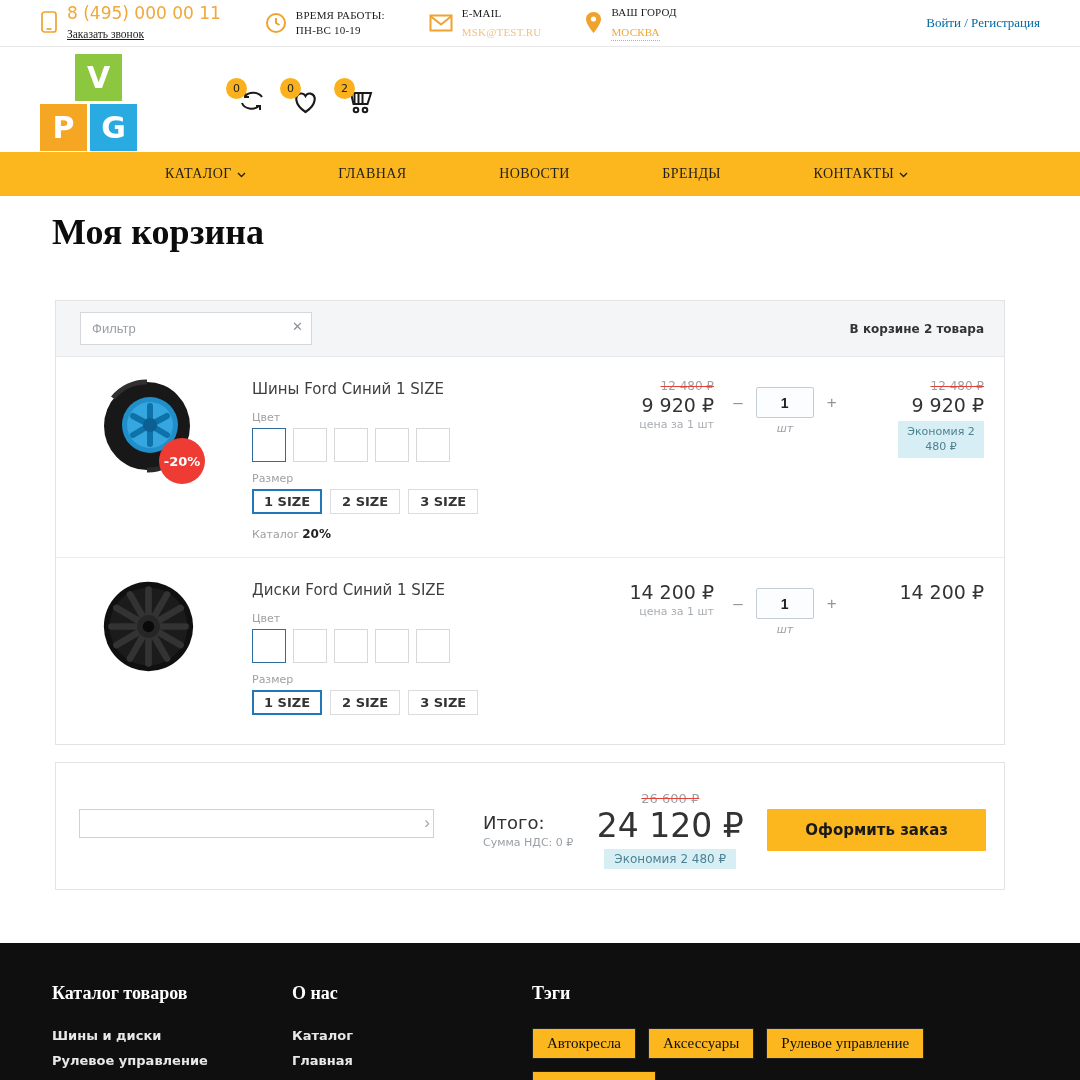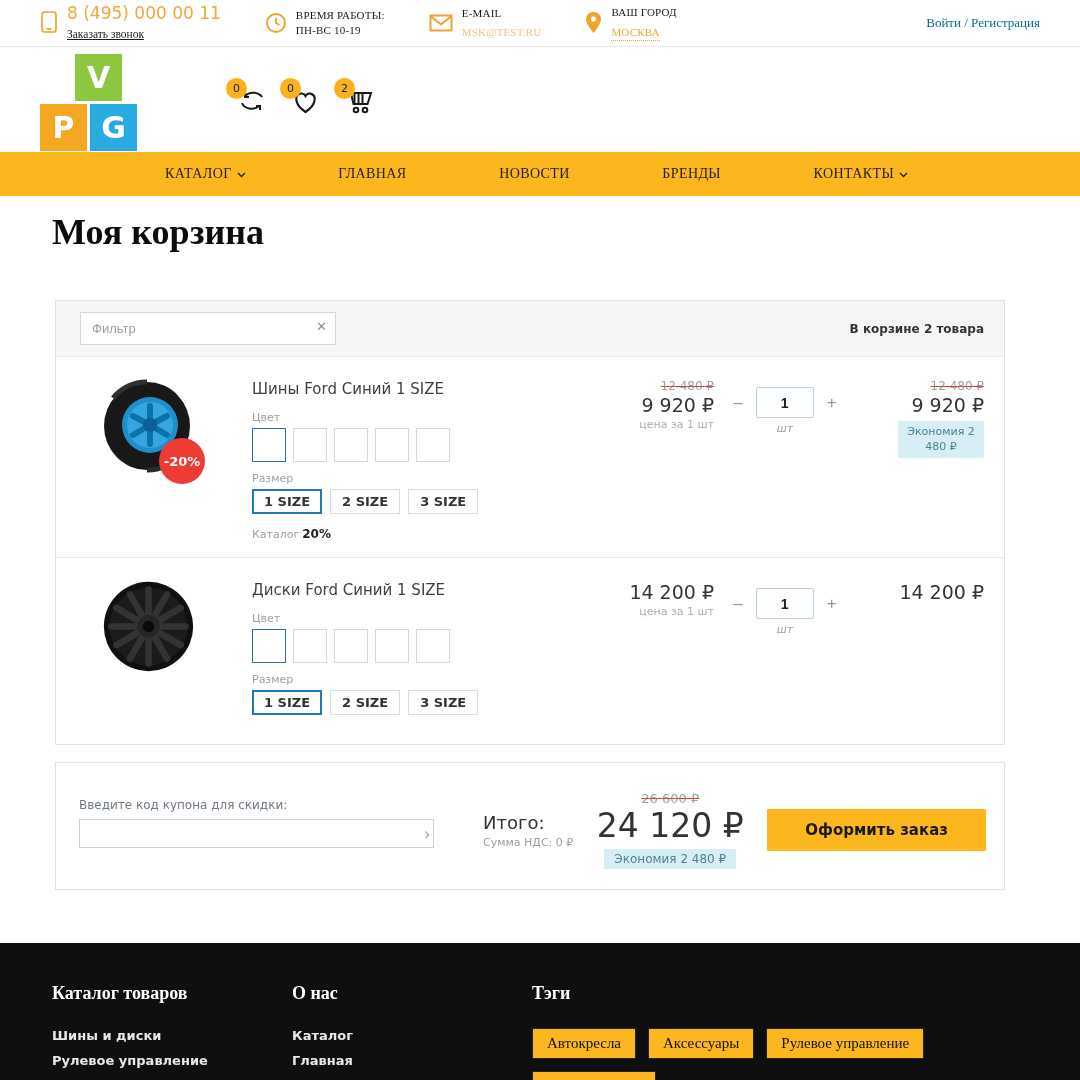--- a/index.html
+++ b/index.html
@@ -40,21 +40,21 @@
   .nav { background:#fcb61e; height:44px; display:flex; align-items:center; justify-content:space-between; padding:0 172px 0 165px; }
   .nav-item { display:flex; align-items:center; gap:5px; font-family:"Liberation Serif",serif; font-size:14px; color:#1f1f1f; letter-spacing:.4px; cursor:pointer; }
 
   
   .page-title { font-family:"Liberation Serif",serif; font-size:36px; font-weight:bold; color:#0c0c0c; margin:15px 40px 0 52px; }
 
   
   .card { width:950px; margin-left:55px; border:1px solid #e3e3e3; background:#fff; }
   .cart-card { margin-top:47px; }
   .filter-row { display:flex; justify-content:space-between; align-items:center; background:#f4f5f7; border-bottom:1px solid #e5e7ea; padding:11px 20px 11px 24px; }
-  .filter-box { position:relative; width:256px; }
+  .filter-box { position:relative; width:232px; }
   .filter-input { width:100%; height:33px; border:1px solid #d4d7dc; padding:0 30px 0 11px; font-size:13px; color:#555; outline:none; background:#fff; }
   .filter-input::placeholder { color:#9aa0a6; }
   .filter-x { position:absolute; right:9px; top:7px; color:#8a8f98; font-size:13px; cursor:pointer; }
   .filter-x::before { content:"✕"; }
   .cart-count { font-size:12px; font-weight:600; color:#333; }
 
   .item-row { display:flex; padding:21px 20px 16px 45px; }
   .item-row + .item-row { border-top:1px solid #ececec; }
   .item-img { width:151px; position:relative; flex:0 0 auto; }
   .disc-badge { position:absolute; left:58px; top:60px; width:46px; height:46px; border-radius:50%; background:#ee3b33;
@@ -355,21 +355,20 @@
       <div class="qty-unit">шт</div>
     </div>
     <div class="total-col">
       <div class="price">14 200 ₽</div>
     </div>
   </div>
 </div>
 
 <div class="card summary-card">
   <div class="coupon">
-    <div class="coupon-label">Введите код купона для скидки:</div>
     <div class="coupon-box">
       <input class="coupon-input" style="">
       <button class="coupon-go"></button>
     </div>
   </div>
   <div class="totals">
     <div>
       <div class="total-label">Итого:</div>
       <div class="vat">Сумма НДС: 0 ₽</div>
     </div>

